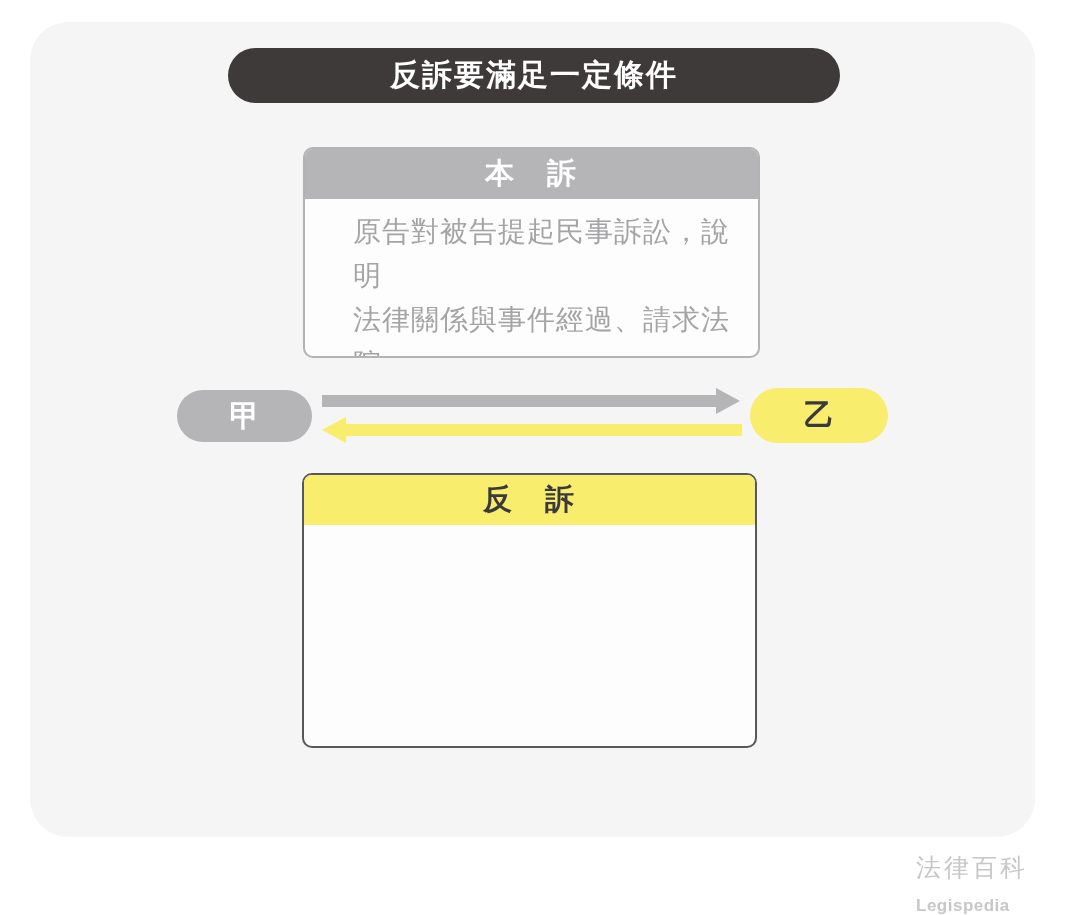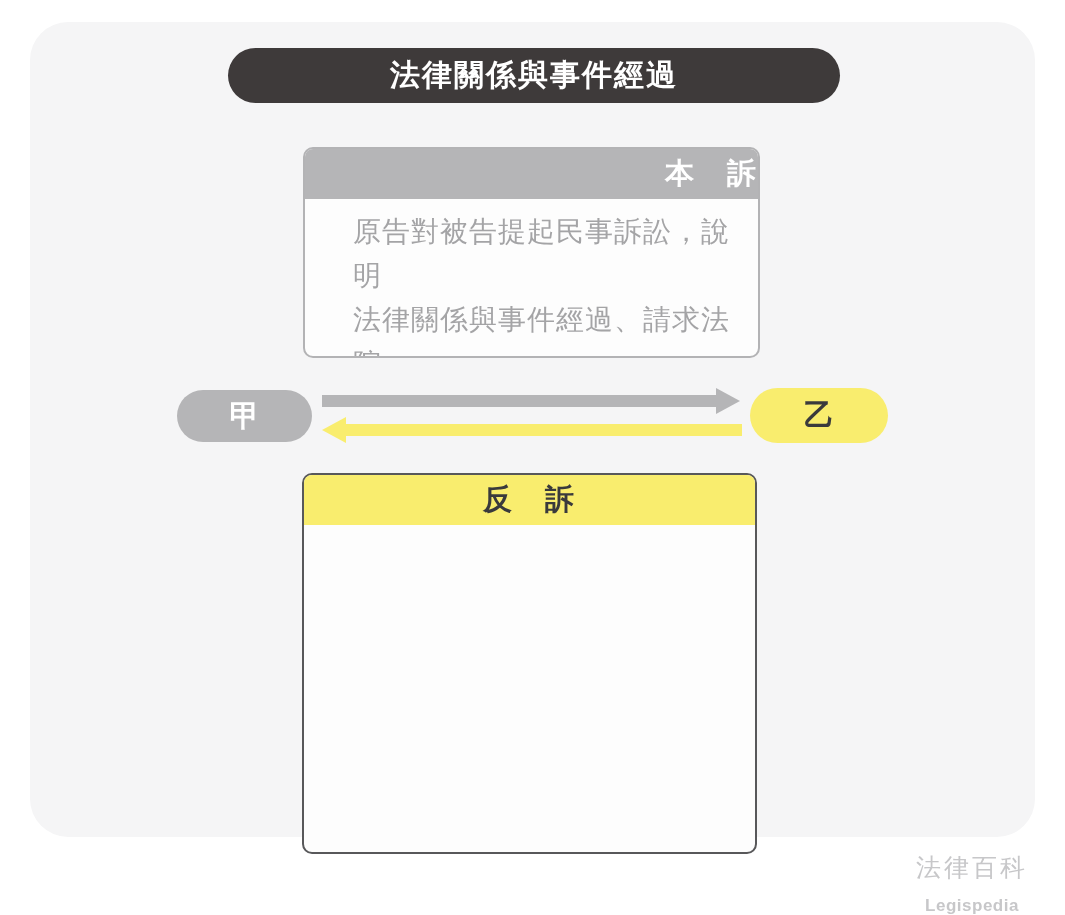--- a/index.html
+++ b/index.html
@@ -50,30 +50,30 @@
     border-radius: 10px;
     overflow: hidden;
   }
   .card-main {
     left: 303px; top: 147px;
     width: 457px; height: 211px;
     border: 2px solid var(--card-border-light);
   }
   .card-counter {
     left: 302px; top: 473px;
-    width: 455px; height: 381px;
+    width: 455px; height: 275px;
     border: 2px solid var(--card-border-dark);
   }
   .card-header {
     height: 50px;
     display: flex; align-items: center; justify-content: center;
     font-size: 29px; font-weight: bold;
     letter-spacing: 2px;
   }
-  .card-main .card-header { background: var(--gray); color: #ffffff; justify-content: flex-end; }
+  .card-main .card-header { background: var(--gray); color: #ffffff; }
   .card-counter .card-header { background: var(--accent-yellow); color: var(--text-dark); }
   .card-body {
     padding: 11px 16px 0 16px;
     font-size: 28px;
     line-height: 44px;
     letter-spacing: 1px;
     white-space: pre-line;
     margin-left: 32px;
   }
   .card-main .card-body { color: var(--gray-text); }
@@ -108,35 +108,35 @@
     width: 0; height: 0;
     border-top: 13px solid transparent;
     border-bottom: 13px solid transparent;
     border-right: 24px solid var(--accent-yellow);
   }
 
   .watermark {
     position: absolute;
     left: 916px; top: 851px;
     width: 112px;
-    text-align: center;
+    text-align: left;
     color: var(--watermark);
   }
   .watermark-name { font-size: 25px; letter-spacing: 3px; }
   .watermark-sub  { font-size: 17px; font-weight: bold; letter-spacing: 0.5px; margin-top: 12px; }
 </style>
 </head>
 <body>
 
 <div class="stage">
 
   <div class="panel"></div>
 
   <div class="title-bar">
-    <span>法律關係與事件經過</span>
+    <span>反訴要滿足一定條件</span>
   </div>
 
   <div class="card card-main">
     <div class="card-header">
       <span>本　訴</span>
     </div>
     <div class="card-body">原告對被告提起民事訴訟，說明
 法律關係與事件經過、請求法院
 裁判內容的訴訟</div>
   </div>

